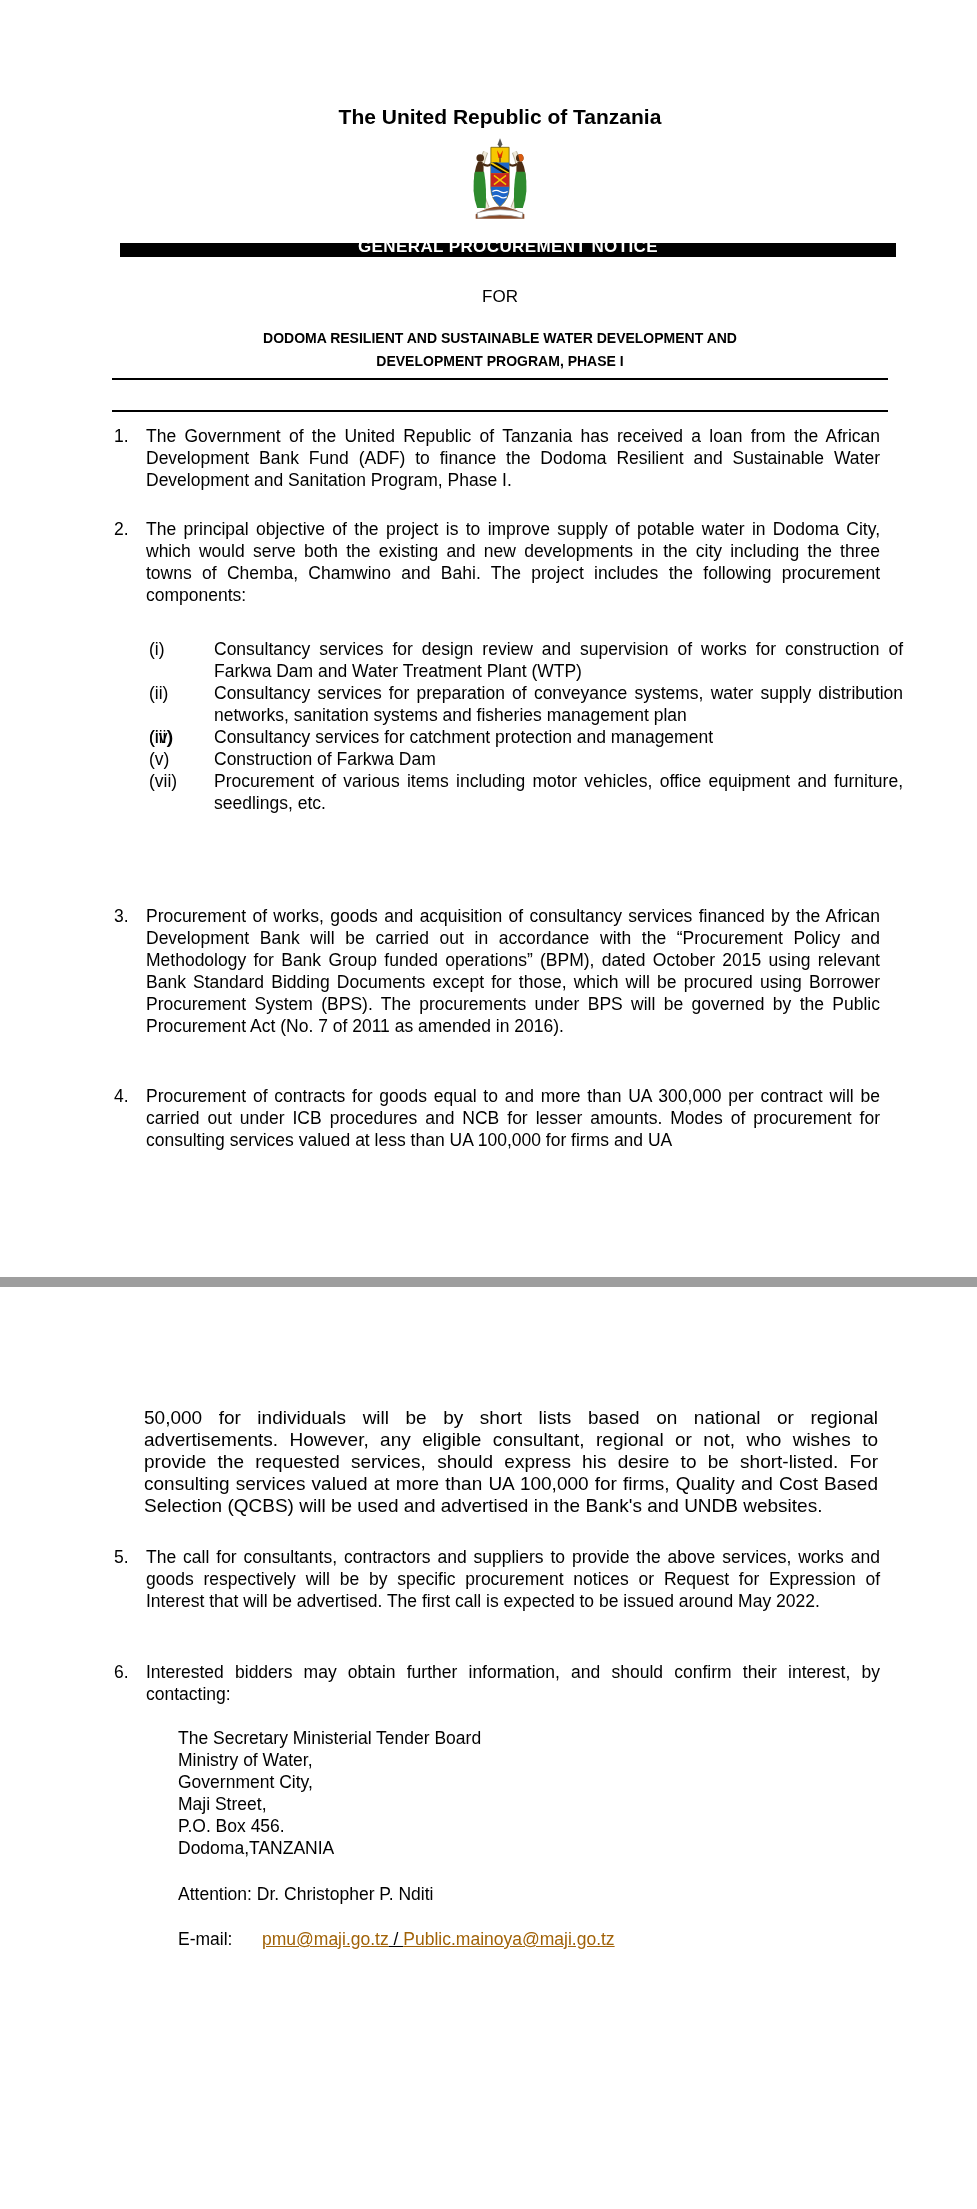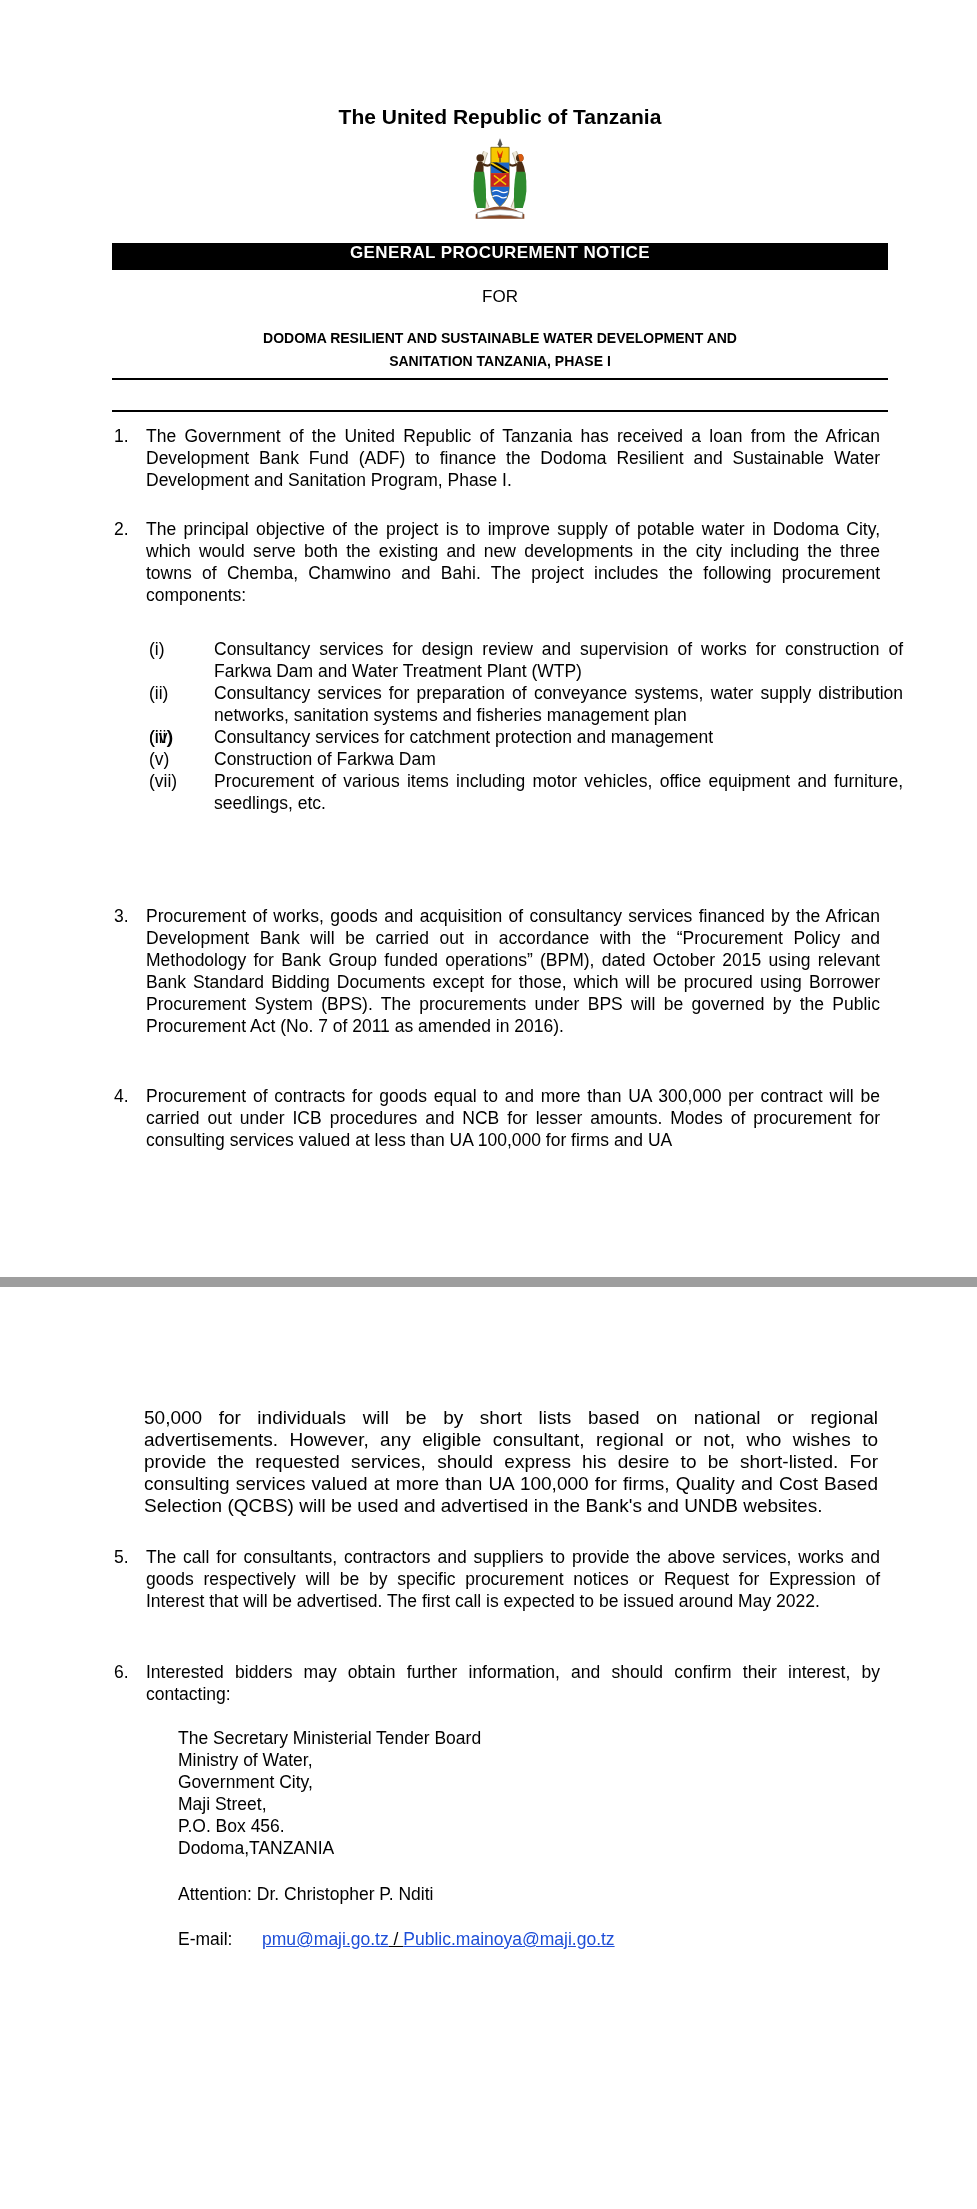--- a/index.html
+++ b/index.html
@@ -11,23 +11,23 @@
   .abs{position:absolute;}
   .content{left:112px;width:776px;}
 
   .doc-title{
     top:104px;text-align:center;font-size:21px;font-weight:bold;line-height:26px;
   }
   .emblem-wrap{top:138px;text-align:center;}
   .emblem-wrap svg{display:inline-block;}
 
   .banner{
-    top:243px;height:27px;background:#000000;color:#ffffff;
-    display:flex;align-items:flex-start;justify-content:center;
-    font-size:17px;font-weight:bold;letter-spacing:0.4px;
+    top:243px;height:14px;background:#000000;color:#ffffff;
+    display:flex;align-items:flex-end;justify-content:center;
+    font-size:17px;font-weight:bold;letter-spacing:0.4px;margin-left:8px;
   }
   .for-line{top:286px;text-align:center;font-size:17px;line-height:22px;}
   .program-title{
     top:327px;text-align:center;font-size:14px;font-weight:bold;line-height:23px;
   }
   .rule{height:0;border-top:2px solid #000;}
   .rule1{top:378px;}
   .rule2{top:410px;}
 
   .para{font-size:17.5px;line-height:22px;}
@@ -40,21 +40,21 @@
 
   .divider{left:0;top:1277px;width:977px;height:10px;background:#9e9e9e;}
 
   .cont-body{margin-left:32px;width:734px;text-align:justify;font-size:19px;line-height:22px;}
 
   .contact{left:178px;top:1727px;font-size:17.5px;line-height:22px;}
   .contact div{white-space:nowrap;}
   .attention{left:178px;top:1883px;font-size:17.5px;line-height:22px;white-space:nowrap;}
   .email-row{left:178px;top:1928px;font-size:17.5px;line-height:22px;white-space:nowrap;}
   .email-label{display:inline-block;width:84px;}
-  .email-link{color:#1d4ed8;text-decoration:underline;cursor:pointer;}
+  .email-link{color:#a16207;text-decoration:underline;cursor:pointer;}
   .email-sep{text-decoration:underline;}
 </style>
 </head>
 <body>
 
 <div id="screen">
 
   <div class="abs content doc-title">The United Republic of Tanzania</div>
 
   <div class="abs content emblem-wrap">
@@ -101,21 +101,21 @@
   </div>
 
   <div class="abs content banner">
     <span>GENERAL PROCUREMENT NOTICE</span>
   </div>
 
   <div class="abs content for-line">FOR</div>
 
   <div class="abs content program-title">
     <div>DODOMA RESILIENT AND SUSTAINABLE WATER DEVELOPMENT AND</div>
-    <div>SANITATION TANZANIA, PHASE I</div>
+    <div>DEVELOPMENT PROGRAM, PHASE I</div>
   </div>
 
   <div class="abs content rule rule1"></div>
   <div class="abs content rule rule2"></div>
 
   <div class="abs content para" style="top:425px">
     <span class="pnum">1.</span>
     <div class="pbody">The Government of the United Republic of Tanzania has received a loan from the African Development Bank Fund (ADF) to finance the Dodoma Resilient and Sustainable Water Development and Sanitation Program, Phase I.</div>
   </div>
 

